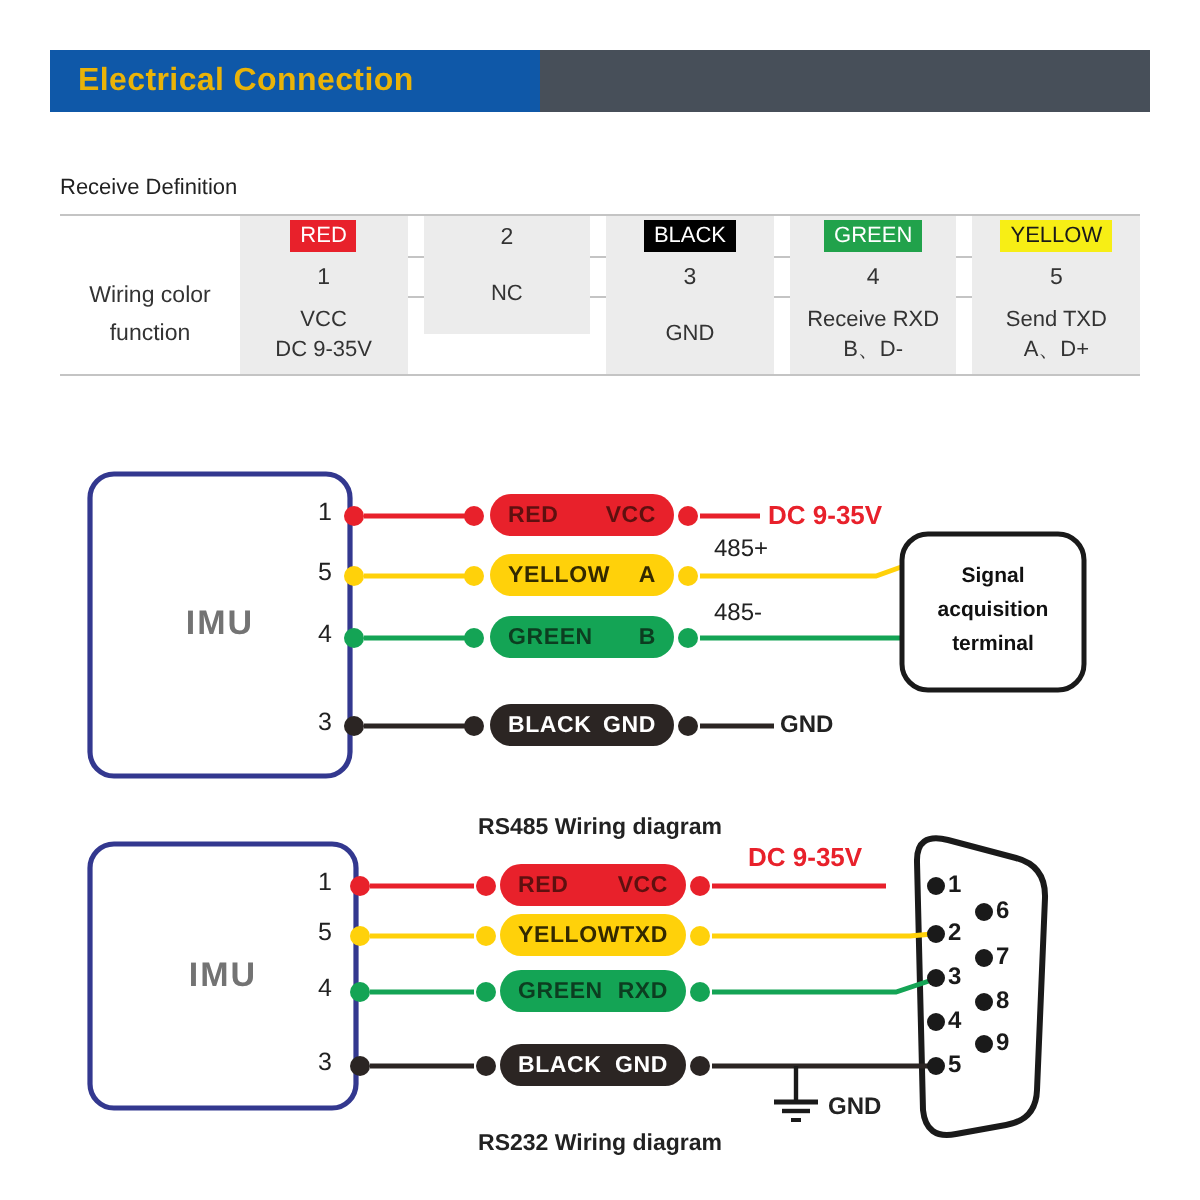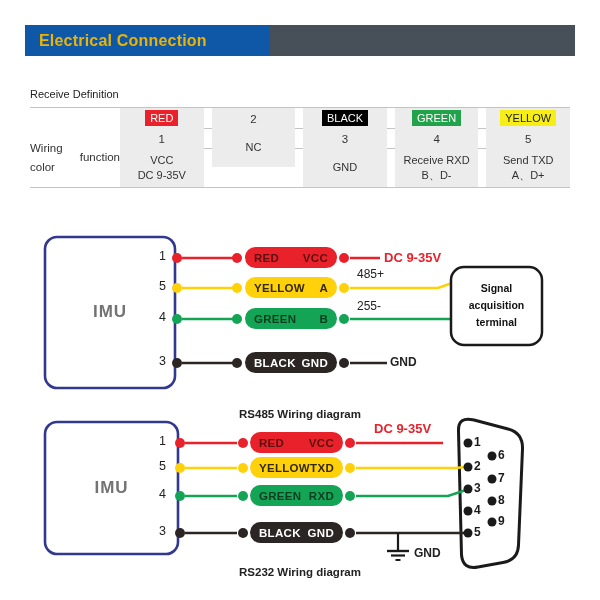--- a/index.html
+++ b/index.html
@@ -13,21 +13,21 @@
   .header-title{color:#eab308;font-size:16px;font-weight:bold;letter-spacing:.2px;}
 
   
   .wd-label{position:absolute;left:30px;top:88px;font-size:11px;color:#222;}
   .wtable{position:absolute;left:30px;top:107px;width:540px;height:81px;}
   .rule{position:absolute;height:1px;background:#c4c4c4;}
   .rule.r1{left:0;right:0;top:0;}
   .rule.r2{left:90px;right:0;top:21px;}
   .rule.r3{left:90px;right:0;top:41px;}
   .rule.r4{left:0;right:0;top:80px;}
-  .row-label{position:absolute;left:0;top:21px;width:90px;height:59px;display:flex;flex-direction:row;
+  .row-label{position:absolute;left:0;top:21px;width:90px;height:59px;display:flex;flex-direction:column;
              justify-content:center;align-items:center;font-size:11.5px;color:#333;line-height:19px;}
   .cols{position:absolute;left:90px;top:1px;width:450px;height:79px;display:flex;gap:8px;}
   .col{flex:1;display:flex;flex-direction:column;}
   .cell{background:#ececec;display:flex;align-items:center;justify-content:center;}
   .cell-swatch{height:20px;}
   .cell-num{height:19px;font-size:11.5px;color:#333;border-top:1px solid #ececec;}
   .cell-func{height:39px;flex-direction:column;font-size:11px;color:#333;line-height:15px;}
   .func-line:empty{display:none;}
   .chip{font-size:11px;padding:1.5px 5px;line-height:13px;}
   .chip-red{background:var(--red);color:#fff;}
@@ -174,21 +174,21 @@
     <span>GREEN</span>
       <span>B</span>
   </div>
   <div class="pill pill-black" style="left:245px;top:352px;width:92px">
     <span>BLACK</span>
       <span>GND</span>
   </div>
 
   <div class="lbl-power" style="left:384px;top:250px">DC 9-35V</div>
   <div class="lbl-small" style="left:357px;top:267px">485+</div>
-  <div class="lbl-small" style="left:357px;top:299px">255-</div>
+  <div class="lbl-small" style="left:357px;top:299px">485-</div>
   <div class="lbl-gnd" style="left:390px;top:355px">GND</div>
 
   <div class="terminal-text" style="left:451px;top:280px;width:91px">
     <div>Signal</div>
     <div>acquisition</div>
     <div>terminal</div>
   </div>
 
   <div class="caption" style="left:200px;top:408px">RS485 Wiring diagram</div>
 

